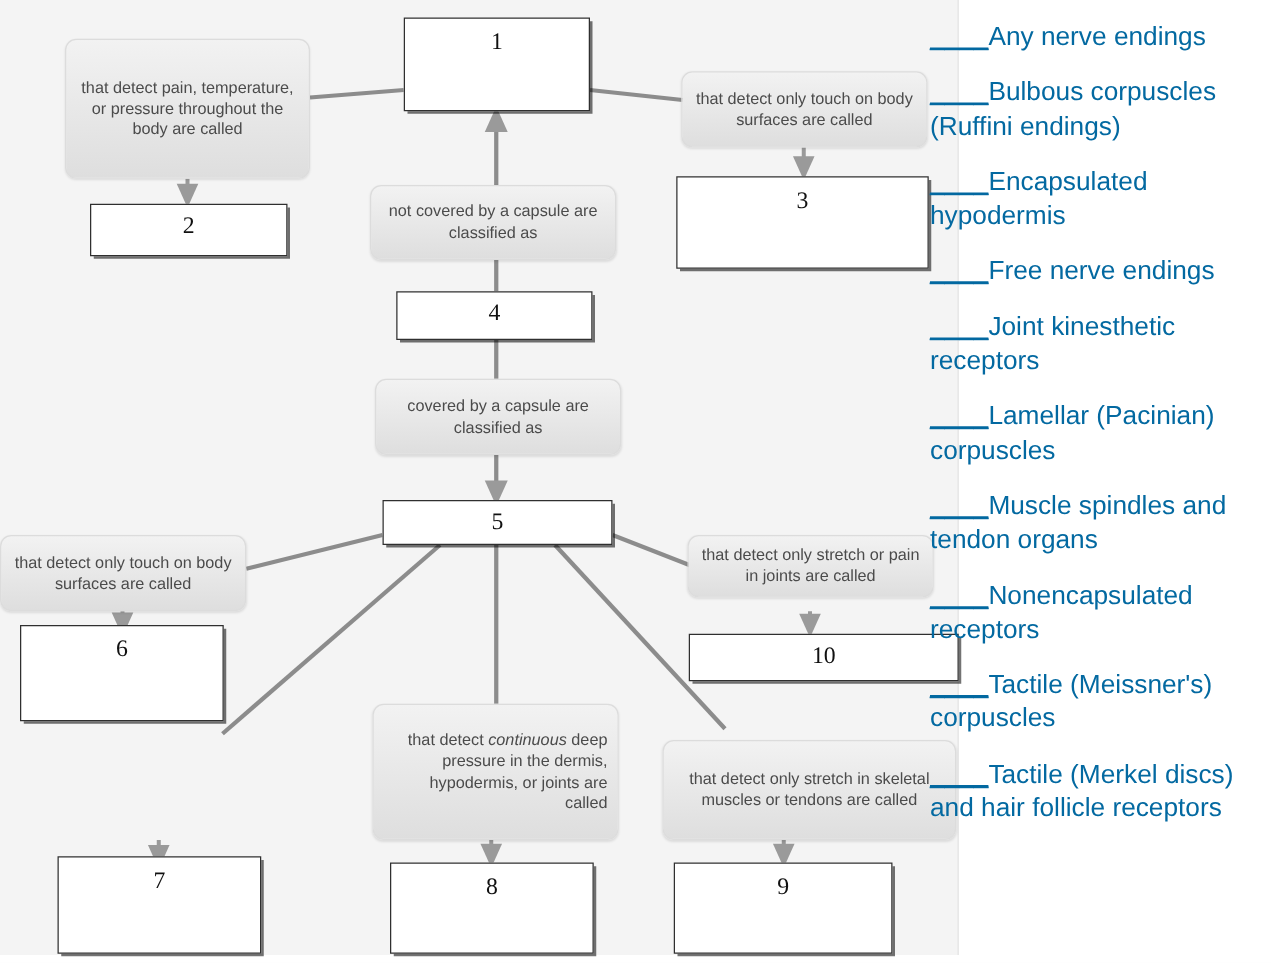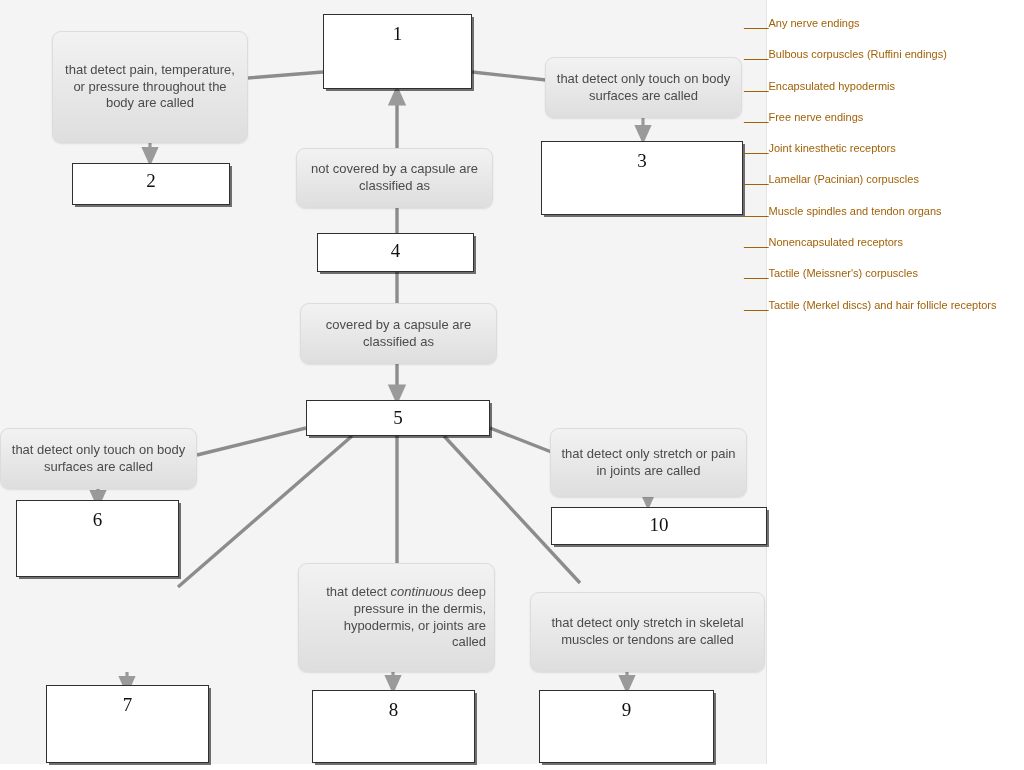--- a/index.html
+++ b/index.html
@@ -45,21 +45,21 @@
     font-family:"Liberation Sans",sans-serif;
   }
   .prompt-box i{font-style:italic;}
 
   
   #wordlist{
     position:absolute;left:744px;top:0;width:280px;height:770px;
     padding:16px 4px 0 0;box-sizing:border-box;
   }
   .wl-item{
-    font-size:11px;line-height:1.30;color:#a16207;
+    font-size:21px;line-height:1.30;color:#0369a1;
     font-family:"Liberation Sans",sans-serif;
     margin:0 0 17px 0;
     white-space:pre-wrap;
   }
   .wl-item .blank{letter-spacing:0px;}
 </style>
 </head>
 <body>
 
 <div id="root">
@@ -166,21 +166,21 @@
 
   <div class="node prompt-box" style="left:0px;top:428px;width:197px;height:61px;">
     <span>that detect only touch on body surfaces are called</span>
   </div>
 
 
   <div class="node prompt-box" style="left:298px;top:563px;width:197px;height:109px;text-align:right;">
     <span><span>that detect </span><i>continuous</i><span> deep pressure in the dermis, hypodermis, or joints are called</span></span>
   </div>
 
-  <div class="node prompt-box" style="left:550px;top:428px;width:197px;height:69px;">
+  <div class="node prompt-box" style="left:550px;top:428px;width:197px;height:50px;">
     <span>that detect only stretch or pain in joints are called</span>
   </div>
 
   <div class="node prompt-box" style="left:530px;top:592px;width:235px;height:80px;">
     <span>that detect only stretch in skeletal muscles or tendons are called</span>
   </div>
 
   <div id="wordlist">
     <p class="wl-item"><u class="blank">____</u><span>Any nerve endings</span></p>
     <p class="wl-item"><u class="blank">____</u><span>Bulbous corpuscles (Ruffini endings)</span></p>

